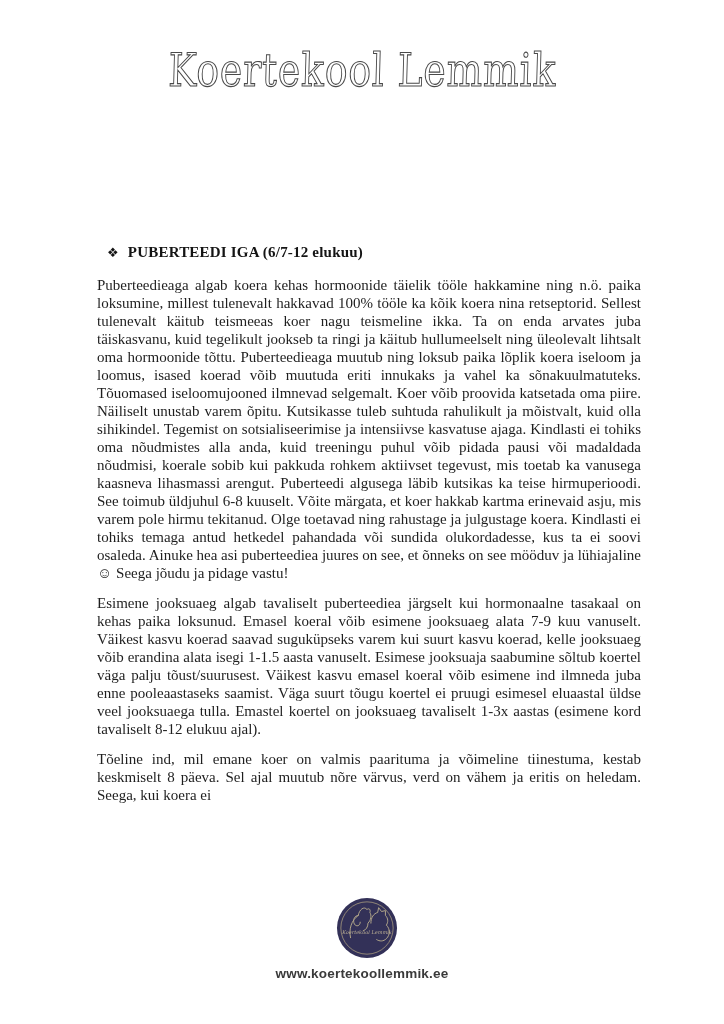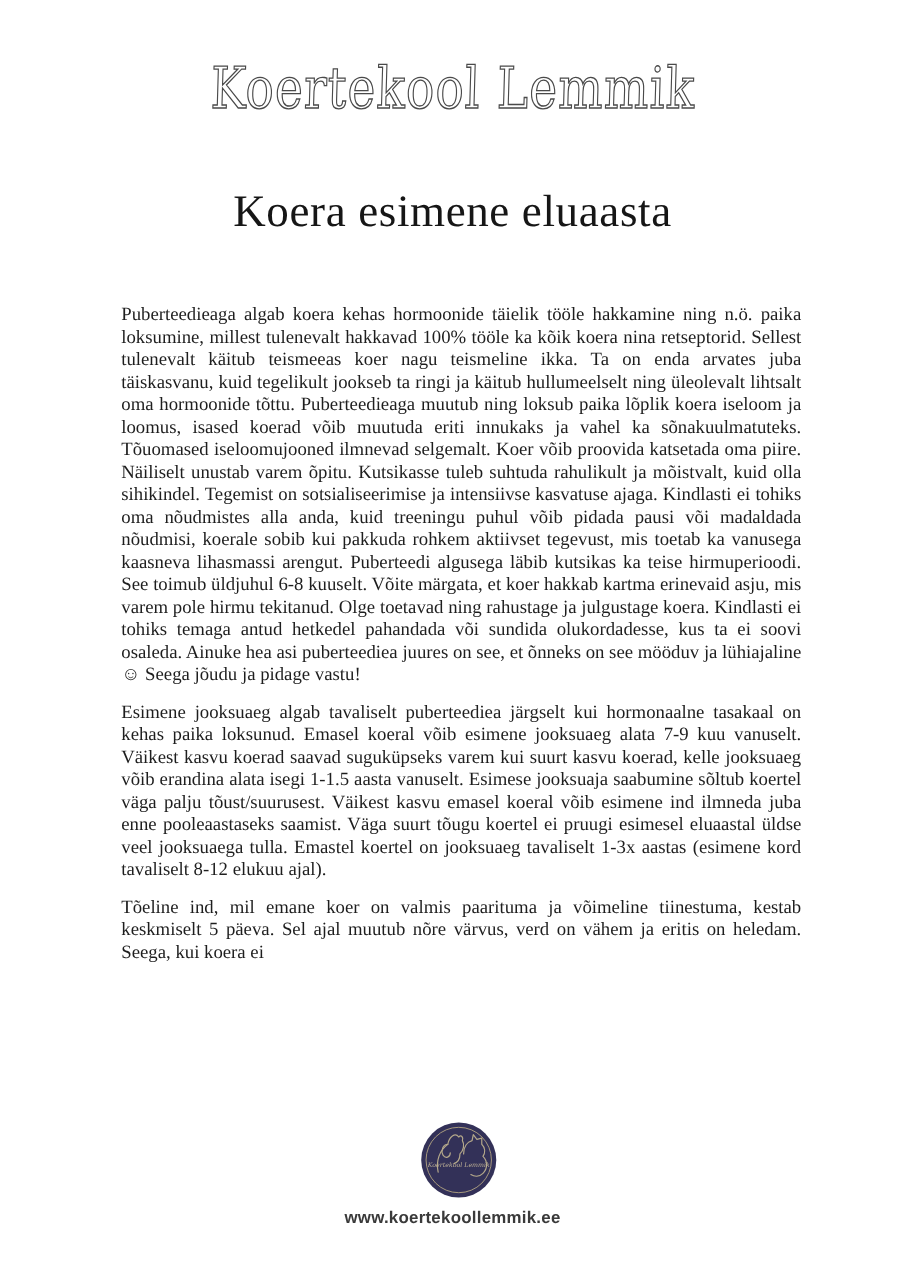--- a/index.html
+++ b/index.html
@@ -124,32 +124,34 @@
 </style>
 </head>
 <body>
 
 <div class="page">
 
   <div class="brand">
     <span class="brand-text">Koertekool Lemmik</span>
   </div>
 
-  <h1 class="title">Koera esimene eluaasta</h1>
 
   <div class="content">
 
+    <div class="section-heading">
+      <span class="bullet">❖</span><span>PUBERTEEDI IGA (6/7-12 elukuu)</span>
+    </div>
 
     <p class="para">Puberteedieaga algab koera kehas hormoonide täielik tööle hakkamine ning n.ö. paika loksumine, millest tulenevalt hakkavad 100% tööle ka kõik koera nina retseptorid. Sellest tulenevalt käitub teismeeas koer nagu teismeline ikka. Ta on enda arvates juba täiskasvanu, kuid tegelikult jookseb ta ringi ja käitub hullumeelselt ning üleolevalt lihtsalt oma hormoonide tõttu. Puberteedieaga muutub ning loksub paika lõplik koera iseloom ja loomus, isased koerad võib muutuda eriti innukaks ja vahel ka sõnakuulmatuteks. Tõuomased iseloomujooned ilmnevad selgemalt. Koer võib proovida katsetada oma piire. Näiliselt unustab varem õpitu. Kutsikasse tuleb suhtuda rahulikult ja mõistvalt, kuid olla sihikindel. Tegemist on sotsialiseerimise ja intensiivse kasvatuse ajaga. Kindlasti ei tohiks oma nõudmistes alla anda, kuid treeningu puhul võib pidada pausi või madaldada nõudmisi, koerale sobib kui pakkuda rohkem aktiivset tegevust, mis toetab ka vanusega kaasneva lihasmassi arengut. Puberteedi algusega läbib kutsikas ka teise hirmuperioodi. See toimub üldjuhul 6-8 kuuselt. Võite märgata, et koer hakkab kartma erinevaid asju, mis varem pole hirmu tekitanud. Olge toetavad ning rahustage ja julgustage koera. Kindlasti ei tohiks temaga antud hetkedel pahandada või sundida olukordadesse, kus ta ei soovi osaleda. Ainuke hea asi puberteediea juures on see, et õnneks on see mööduv ja lühiajaline ☺ Seega jõudu ja pidage vastu!</p>
 
 
     <p class="para">Esimene jooksuaeg algab tavaliselt puberteediea järgselt kui hormonaalne tasakaal on kehas paika loksunud. Emasel koeral võib esimene jooksuaeg alata 7-9 kuu vanuselt. Väikest kasvu koerad saavad suguküpseks varem kui suurt kasvu koerad, kelle jooksuaeg võib erandina alata isegi 1-1.5 aasta vanuselt. Esimese jooksuaja saabumine sõltub koertel väga palju tõust/suurusest. Väikest kasvu emasel koeral võib esimene ind ilmneda juba enne pooleaastaseks saamist. Väga suurt tõugu koertel ei pruugi esimesel eluaastal üldse veel jooksuaega tulla. Emastel koertel on jooksuaeg tavaliselt 1-3x aastas (esimene kord tavaliselt 8-12 elukuu ajal).</p>
 
 
-    <p class="para">Tõeline ind, mil emane koer on valmis paarituma ja võimeline tiinestuma, kestab keskmiselt 5 päeva. Sel ajal muutub nõre värvus, verd on vähem ja eritis on heledam. Seega, kui koera ei</p>
+    <p class="para">Tõeline ind, mil emane koer on valmis paarituma ja võimeline tiinestuma, kestab keskmiselt 8 päeva. Sel ajal muutub nõre värvus, verd on vähem ja eritis on heledam. Seega, kui koera ei</p>
   </div>
 
   <svg class="footer-logo" viewBox="0 0 64 64">
     <circle cx="32" cy="32" r="31" fill="#333158"></circle>
     <circle class="logo-ring" cx="32" cy="32" r="27"></circle>
     <path class="logo-line" d="M15 42 C13 33 16 24 23 19 C24 13 29 9 32 13 C34 11 36 13 35 16 C37 19 36 24 33 27 C33 31 31 34 28 35"></path>
     <path class="logo-line" d="M23 19 C19 19 17 24 19 28 C21 31 25 30 25 26"></path>
     <path class="logo-line" d="M36 27 C36 21 39 17 43 16 L44 11 L47 15 L51 14 L51 19 C54 22 54 26 52 29 C56 33 56 39 52 43 C49 46 45 46 42 44"></path>
     <text class="logo-script" x="32" y="38" text-anchor="middle">Koertekool Lemmik</text>
   </svg>

